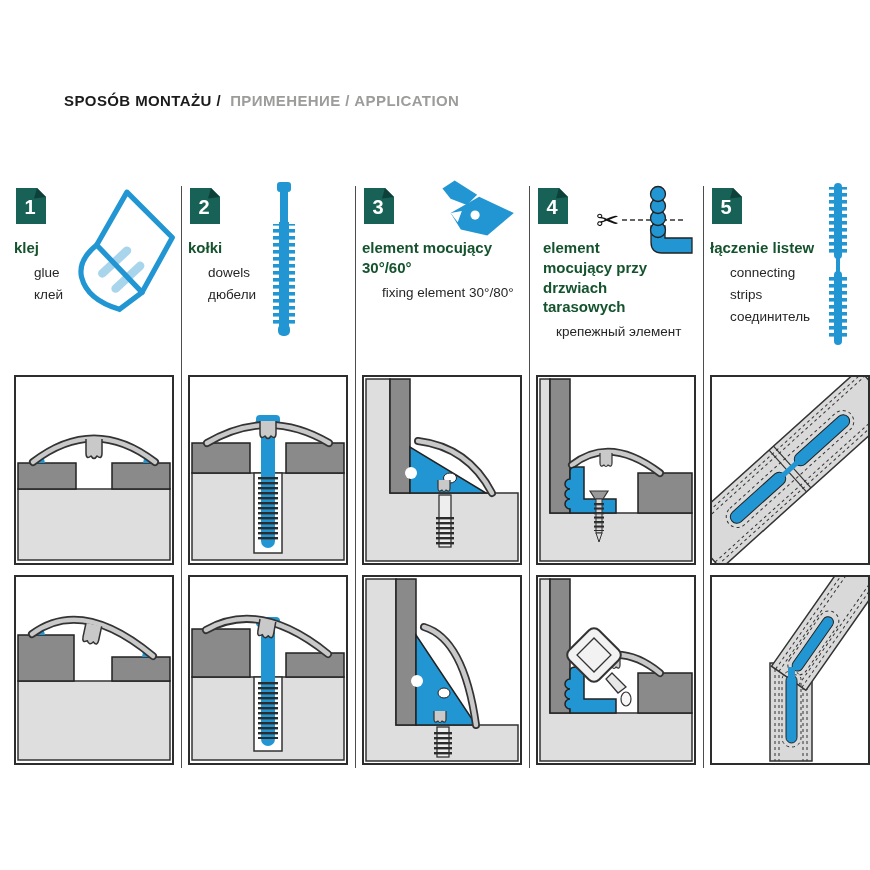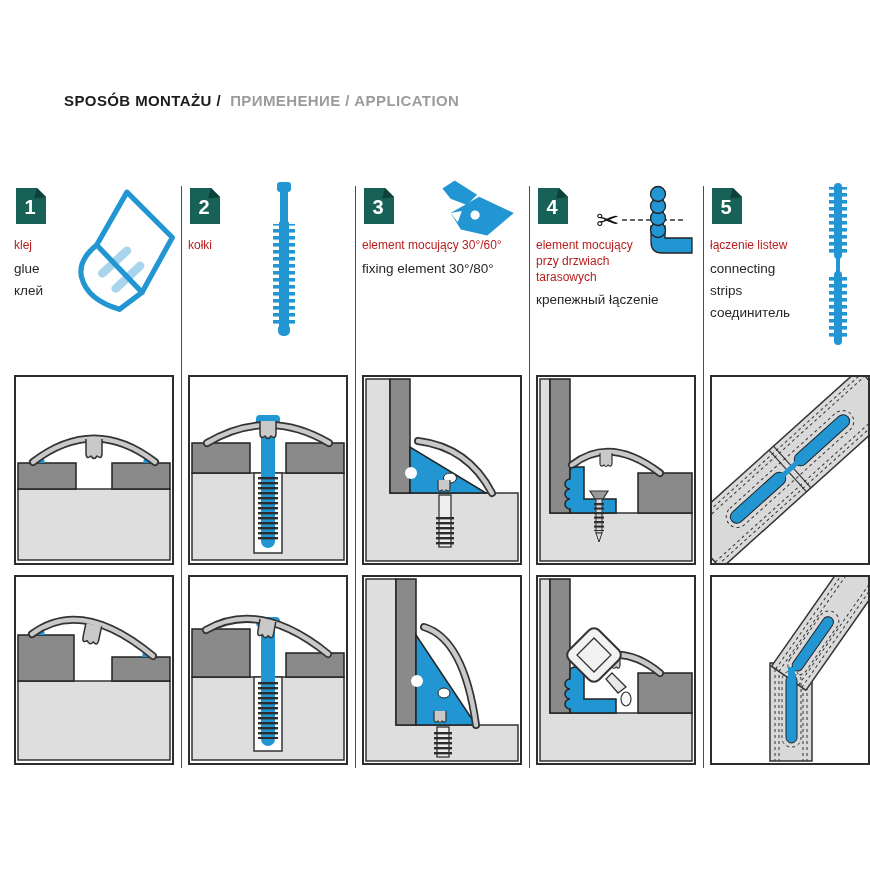--- a/index.html
+++ b/index.html
@@ -5,24 +5,24 @@
   html,body{margin:0;padding:0;background:#fff;}
   body{width:870px;height:870px;position:relative;overflow:hidden;
        font-family:"Liberation Sans",sans-serif;color:#1b1b1b;}
   .title{position:absolute;left:21px;top:92px;font-size:15px;font-weight:bold;letter-spacing:.4px;white-space:nowrap;margin-left:43px;}
   .title .sec{color:#9c9c9b;}
   .cols{position:absolute;left:14px;top:186px;display:flex;align-items:flex-start;}
   .col{width:160px;flex:0 0 160px;}
   .vdiv{width:1px;height:582px;background:#4d4d4d;margin:0 6.5px;flex:0 0 1px;}
   .header{position:relative;height:189px;}
   .badge{display:block;}
-  .ctitle{font-weight:normal;font-size:12px;line-height:1.32;margin:12px 0 4px;color:#b91c1c;}
-  .w104{max-width:106px;}
+  .ctitle{font-weight:bold;font-size:15px;line-height:1.32;margin:12px 0 4px;color:#14532d;}
+  .w104{max-width:106px;margin-left:7px;}
   .csub{font-size:13.5px;line-height:1.62;color:#262626;}
-  .csub span{display:block;}
+  .csub span{display:block;margin-left:20px;}
   .icon-abs{position:absolute;}
   .box{width:156px;height:186px;border:2px solid #2d2d2d;margin-bottom:10px;background:#fff;}
   .box svg{display:block;}
 </style>
 </head>
 <body>
 
 <div>
 
   <div class="title">
@@ -96,20 +96,24 @@
               <rect width="22" height="3.6" fill="#2196d3"></rect>
             </pattern>
           </defs>
           <rect x="13" y="2" width="14" height="10" rx="3" fill="#2196d3"></rect>
           <rect x="16" y="8" width="8" height="38" fill="#2196d3"></rect>
           <rect x="15" y="42" width="10" height="104" fill="#2196d3"></rect>
           <rect x="9" y="44" width="22" height="100" fill="url(#teethA)"></rect>
           <rect x="14" y="144" width="12" height="12" rx="5" fill="#2196d3"></rect>
         </svg>
         <div class="ctitle">kołki</div>
+        <div class="csub">
+          <span>dowels</span>
+          <span>дюбели</span>
+        </div>
       </div>
 
       <div class="box">
         <svg width="156" height="186" viewBox="0 0 156 186">
           <defs>
             <pattern id="ribs1" width="20" height="5" patternUnits="userSpaceOnUse">
               <rect width="20" height="2.4" fill="#2c2c2c"></rect>
             </pattern>
           </defs>
           <rect x="2" y="96" width="152" height="87" fill="#dedede" stroke="#333" stroke-width="1.5"></rect>
@@ -223,21 +227,21 @@
           <text x="0" y="48" font-size="28" fill="#111" font-family="DejaVu Sans, sans-serif">✂</text>
           <line x1="26" y1="38" x2="88" y2="38" stroke="#333" stroke-width="1.5" stroke-dasharray="5 3"></line>
           <path d="M55 44 L55 60 Q55 71 66 71 L96 71 L96 56 L69 56 Q69 50 69 44 Z" fill="#2196d3" stroke="#222" stroke-width="1.3"></path>
           <circle cx="62" cy="48" r="7.5" fill="#2196d3" stroke="#222" stroke-width="1.3"></circle>
           <circle cx="62" cy="36" r="7.5" fill="#2196d3" stroke="#222" stroke-width="1.3"></circle>
           <circle cx="62" cy="24" r="7.5" fill="#2196d3" stroke="#222" stroke-width="1.3"></circle>
           <circle cx="62" cy="12" r="7.5" fill="#2196d3" stroke="#222" stroke-width="1.3"></circle>
         </svg>
         <div class="ctitle w104">element mocujący przy drzwiach tarasowych</div>
         <div class="csub">
-          <span>крепежный łączenie</span>
+          <span>крепежный элемент</span>
         </div>
       </div>
 
       <div class="box">
         <svg width="156" height="186" viewBox="0 0 156 186">
           <defs>
             <pattern id="thr1" width="12" height="4.5" patternUnits="userSpaceOnUse">
               <rect width="12" height="2.2" fill="#2c2c2c"></rect>
             </pattern>
           </defs>

